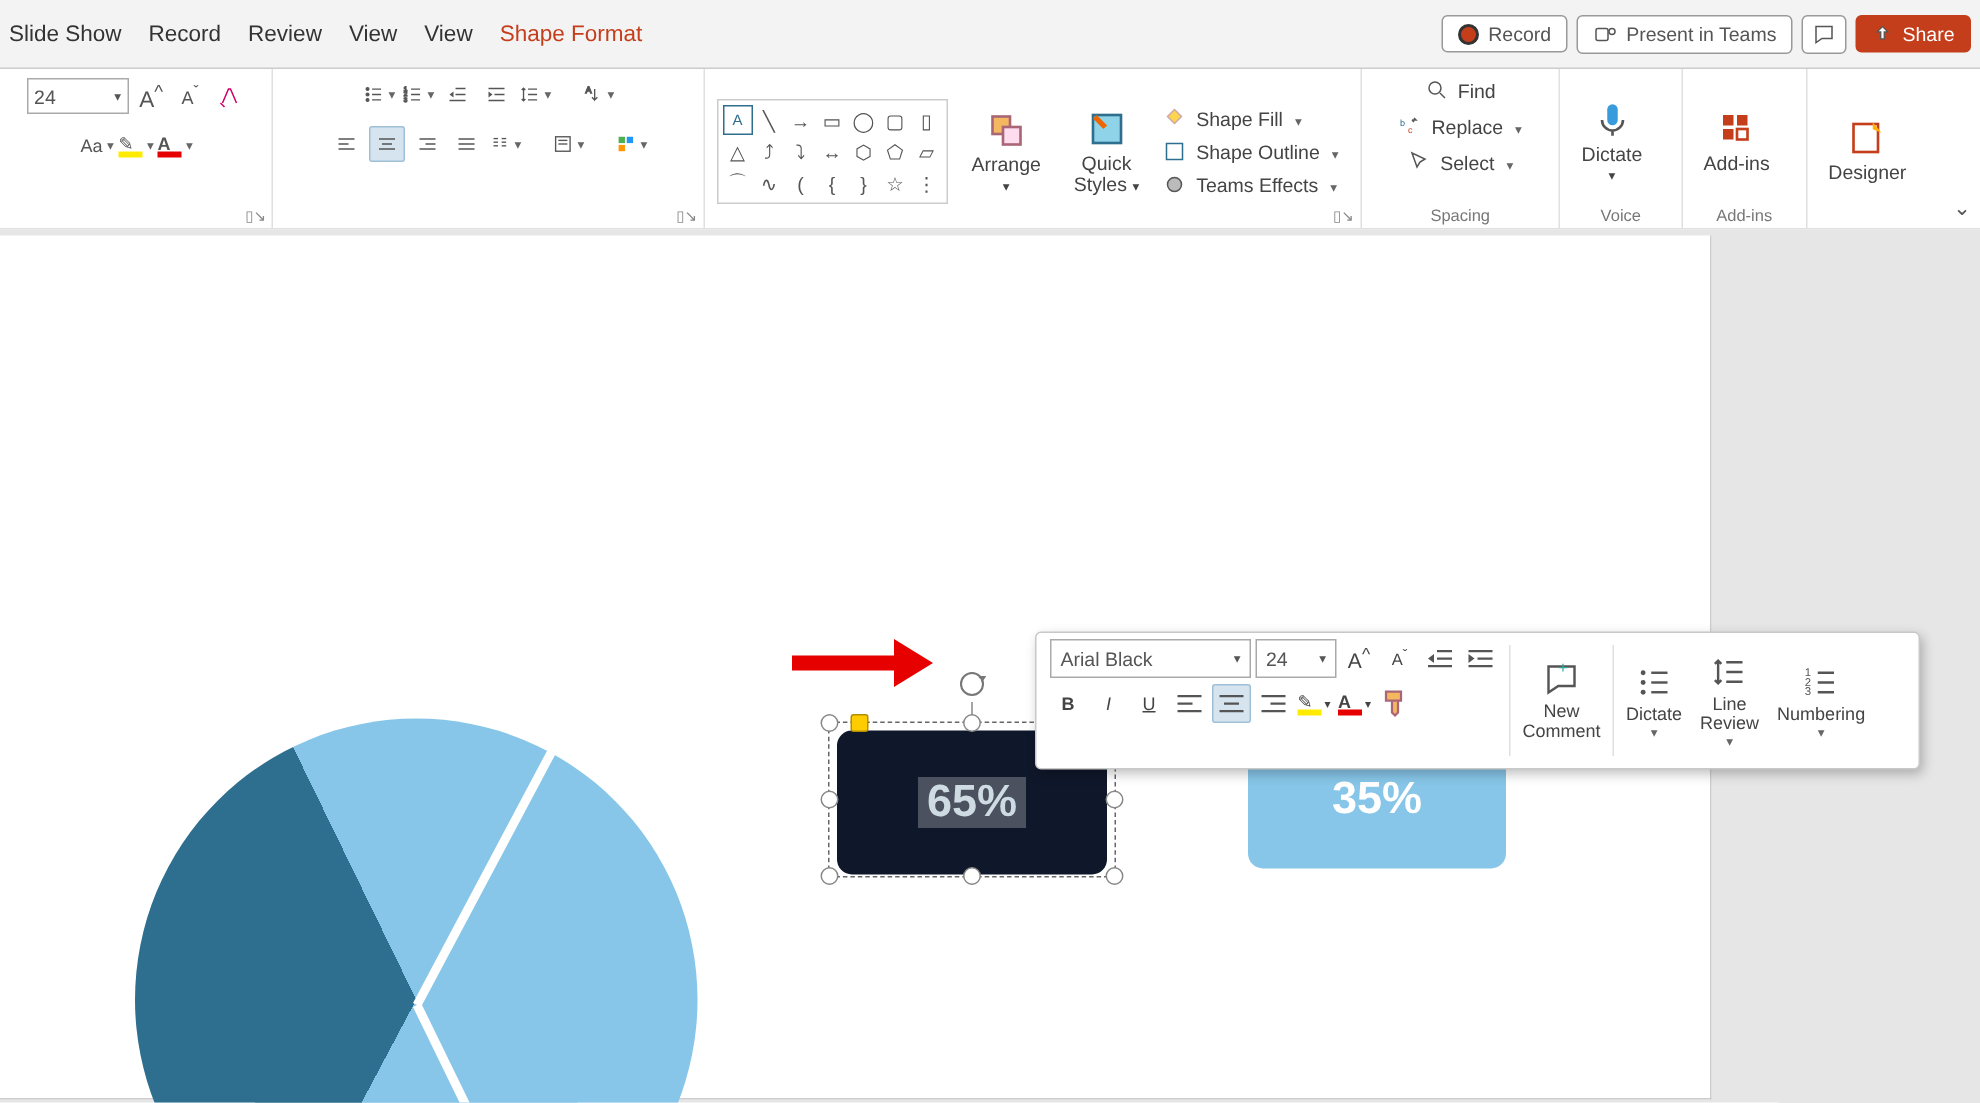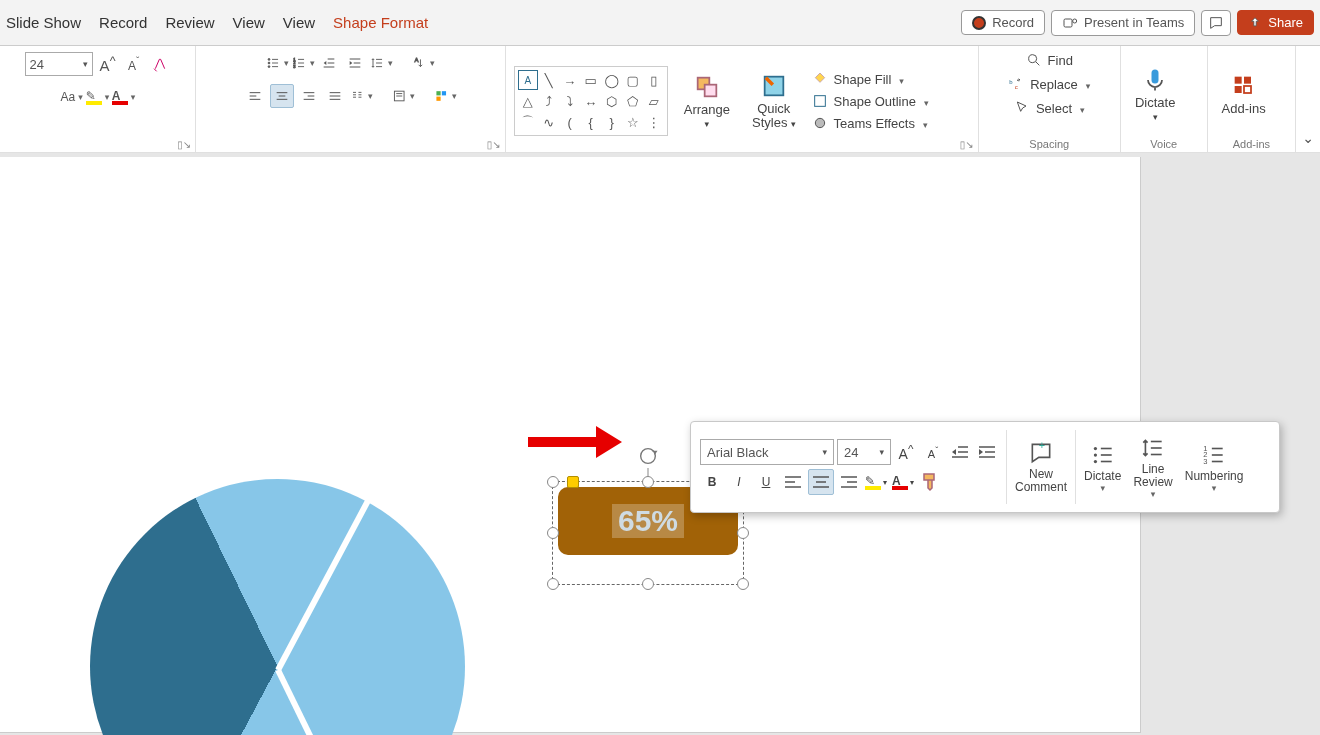--- a/index.html
+++ b/index.html
@@ -40,21 +40,21 @@
 .pie-outer{position:absolute;left:90px;top:322px;width:375px;height:375px;border-radius:50%;
  background:conic-gradient(from 208deg,#2e6e8e 0deg 126deg,#87c6e8 126deg 360deg)}
 .pie-inner{position:absolute;left:60px;top:60px;width:255px;height:255px;border-radius:50%;
  background:conic-gradient(from 208deg,#2e6e8e 0deg 126deg,#87c6e8 126deg 360deg)}
 .pie-cut{position:absolute;left:50%;top:50%;width:300px;height:6px;background:#fff;transform-origin:0 50%;transform:rotate(-62deg)}
 .pie-cut2{position:absolute;left:50%;top:50%;width:300px;height:6px;background:#fff;transform-origin:0 50%;transform:rotate(64deg)}
 
 
 .callout{position:absolute;border-radius:10px;display:flex;align-items:center;justify-content:center;color:#fff;font-family:"Arial Black",Arial;font-weight:900;font-size:30px}
 .callout-light{left:832px;top:330px;width:172px;height:92px;background:#87c6e8}
-.callout-dark{left:558px;top:330px;width:180px;height:68px;background:#a16207}
+.callout-dark{left:558px;top:330px;width:180px;height:96px;background:#0f172a}
 .callout-dark .sel-text{background:rgba(255,255,255,.25);padding:0 6px;color:#cfdbe2}
 .sel-handles{position:absolute;left:552px;top:324px;width:192px;height:104px;border:1px dashed #666;box-sizing:border-box;pointer-events:none}
 .handle{position:absolute;width:10px;height:10px;border-radius:50%;background:#fff;border:1px solid #888}
 .h-tl{left:-6px;top:-6px}.h-tm{left:50%;top:-6px;transform:translateX(-50%)}.h-tr{right:-6px;top:-6px}
 .h-ml{left:-6px;top:50%;transform:translateY(-50%)}.h-mr{right:-6px;top:50%;transform:translateY(-50%)}
 .h-bl{left:-6px;bottom:-6px}.h-bm{left:50%;bottom:-6px;transform:translateX(-50%)}.h-br{right:-6px;bottom:-6px}
 .adj{position:absolute;left:14px;top:-6px;width:10px;height:10px;background:#ffcc00;border:1px solid #b38f00;border-radius:2px}
 .rotator{position:absolute;left:50%;top:-38px;transform:translateX(-50%);width:24px;height:24px;display:flex;align-items:center;justify-content:center}
 .rot-line{position:absolute;left:50%;top:-14px;width:1px;height:10px;background:#888;transform:translateX(-50%)}
 
@@ -385,35 +385,50 @@
             <rect x="12" y="4" width="6" height="6" fill="#c43e1c" stroke="none"></rect>
             <rect x="4" y="12" width="6" height="6" fill="#c43e1c" stroke="none"></rect>
             <rect x="12" y="12" width="6" height="6" stroke="#c43e1c" fill="none"></rect>
           </svg>
         <div class="tlabel">Add-ins</div>
       </div>
     </div>
     <div class="glabel">Add-ins</div>
   </div>
 
+  <div class="rgroup" style="width:82px;border-right:none">
+    <div class="grow">
+      <div class="tool">
+        <svg viewBox="0 0 24 24" width="28" height="28">
+            <rect x="4" y="4" width="14" height="16" stroke="#c43e1c"></rect>
+            <path d="M15 3l5 6-5-2z" fill="#ffb300" stroke="none"></path>
+          </svg>
+        <div class="tlabel">Designer</div>
+      </div>
+    </div>
+    <div class="glabel"></div>
+  </div>
 
   <div style="flex:1;display:flex;align-items:flex-end;justify-content:flex-end;padding:6px">
     <span style="font-size:14px;color:#555">⌄</span>
   </div>
 </div>
 
 <div class="canvas-wrap">
   <div class="slide">
 
     <div class="pie-outer">
       <div class="pie-inner"></div>
       <div class="pie-cut"></div>
       <div class="pie-cut2"></div>
     </div>
 
+    <div class="callout callout-light">
+      <span>35%</span>
+    </div>
 
     <div class="callout callout-dark">
       <span class="sel-text">65%</span>
     </div>
 
     <div class="sel-handles">
       <div class="rot-line"></div>
       <div class="rotator">
         <svg viewBox="0 0 24 24" width="22" height="22">
             <circle cx="12" cy="12" r="8" stroke="#777"></circle>
@@ -430,21 +445,21 @@
       <div class="handle h-br"></div>
       <div class="adj"></div>
     </div>
 
     <div class="anno-arrow">
       <div class="shaft"></div>
         <div class="head"></div>
     </div>
 
     <div class="mini-toolbar">
-      <div class="mt-col" style="justify-content:center">
+      <div class="mt-col" style="justify-content:flex-start">
         <div class="mt-row">
           <div class="mt-select" style="width:120px;justify-content:space-between">
             <span>Arial Black</span>
               <span style="font-size:9px">▾</span>
           </div>
           <div class="mt-select" style="width:40px;justify-content:space-between">
             <span>24</span>
               <span style="font-size:9px">▾</span>
           </div>
           <div class="mt-btn">

